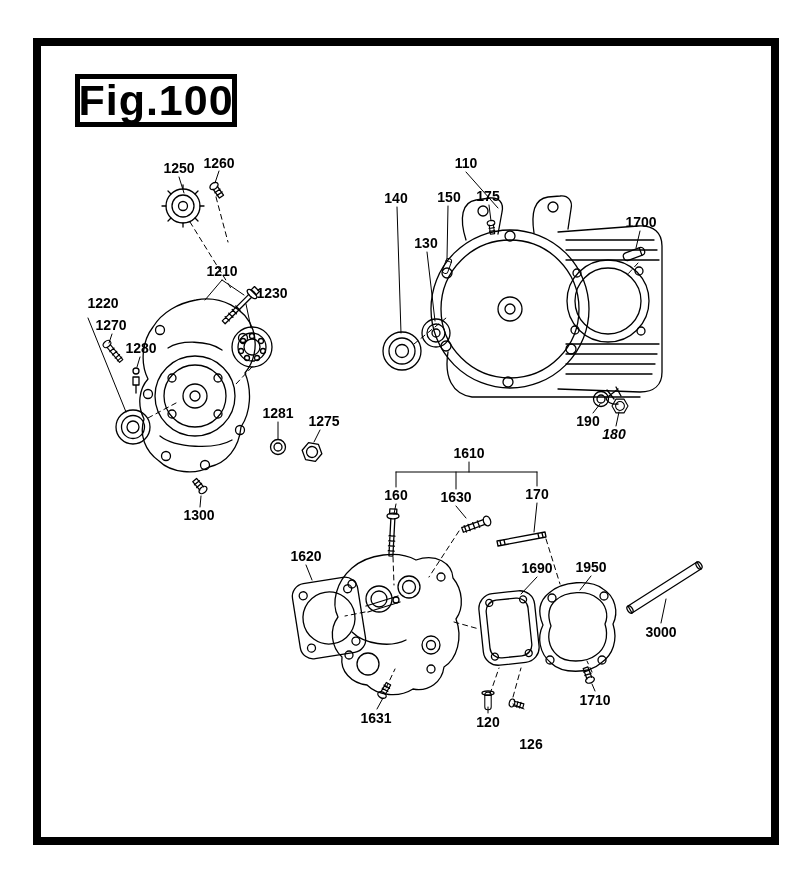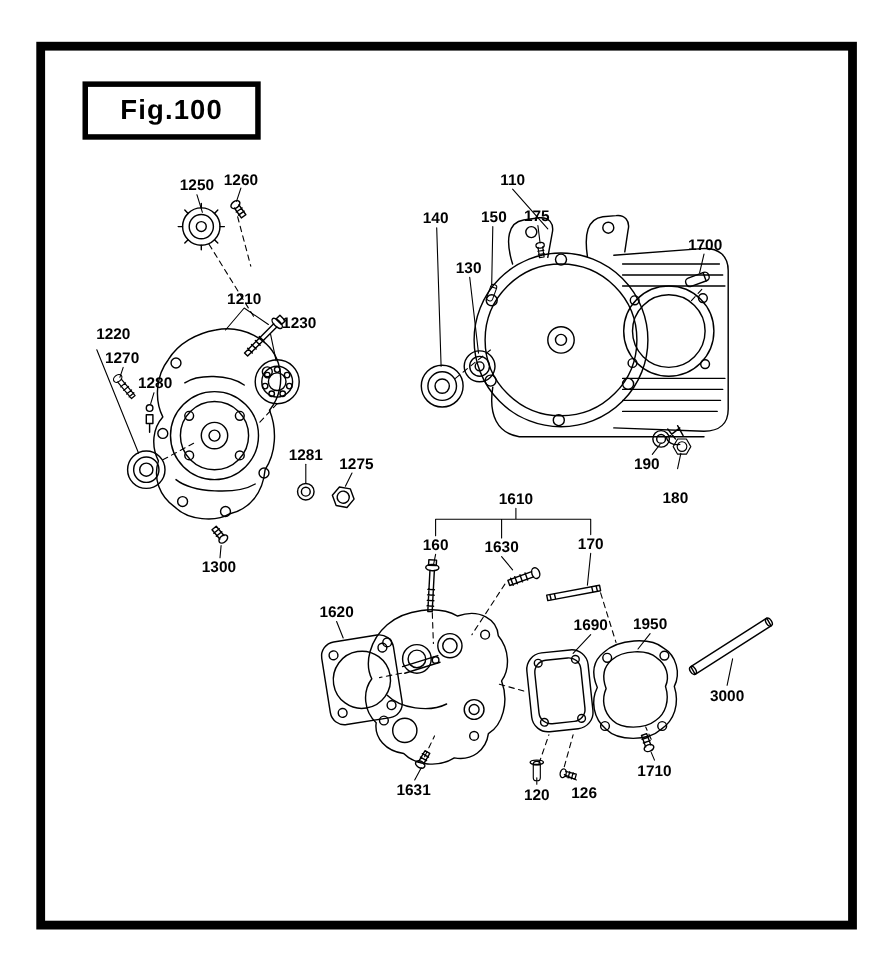--- a/index.html
+++ b/index.html
@@ -3,21 +3,21 @@
 <meta charset="utf-8">
 <style>
   html,body{margin:0;padding:0;background:#ffffff;}
   .page{position:relative;width:812px;height:884px;background:#fff;
         font-family:"Liberation Sans",sans-serif;overflow:hidden;}
   .frame{position:absolute;left:33px;top:38px;width:746px;height:807px;
          border:8px solid #000;box-sizing:border-box;}
   .fig-box{position:absolute;left:75px;top:74px;width:162px;height:53px;
            border:5px solid #000;box-sizing:border-box;display:flex;
            align-items:center;justify-content:center;font-weight:bold;
-           font-size:25px;letter-spacing:1px;color:#000;}
+           font-size:43px;letter-spacing:1px;color:#000;}
   .model-box{position:absolute;left:636px;top:777px;width:112px;height:55px;
            border:5px solid #000;box-sizing:border-box;display:flex;
            align-items:center;justify-content:center;font-weight:bold;
            font-size:36px;letter-spacing:1px;color:#000;}
   svg.art{position:absolute;left:0;top:0;}
   .labels-layer{position:absolute;left:0;top:0;width:100%;height:100%;}
   .part-label{position:absolute;transform:translate(-50%,-50%);
            font-weight:bold;font-size:14px;color:#000;white-space:nowrap;}
 </style>
 </head>
@@ -313,28 +313,28 @@
       <span class="part-label" style="left: 278px; top: 413px;">1281</span>
       <span class="part-label" style="left: 324px; top: 421px;">1275</span>
       <span class="part-label" style="left: 199px; top: 515px;">1300</span>
       <span class="part-label" style="left: 466px; top: 163px;">110</span>
       <span class="part-label" style="left: 396px; top: 198px;">140</span>
       <span class="part-label" style="left: 449px; top: 197px;">150</span>
       <span class="part-label" style="left: 488px; top: 196px;">175</span>
       <span class="part-label" style="left: 426px; top: 243px;">130</span>
       <span class="part-label" style="left: 641px; top: 222px; text-align: right;">1700</span>
       <span class="part-label" style="left: 588px; top: 421px;">190</span>
-      <span class="part-label" style="left: 614px; top: 452px;">180</span>
+      <span class="part-label" style="left: 614px; top: 434px; font-style: italic;">180</span>
       <span class="part-label" style="left: 469px; top: 453px;">1610</span>
       <span class="part-label" style="left: 396px; top: 495px;">160</span>
       <span class="part-label" style="left: 456px; top: 497px;">1630</span>
       <span class="part-label" style="left: 537px; top: 494px;">170</span>
       <span class="part-label" style="left: 306px; top: 556px;">1620</span>
       <span class="part-label" style="left: 537px; top: 568px;">1690</span>
       <span class="part-label" style="left: 591px; top: 567px;">1950</span>
       <span class="part-label" style="left: 661px; top: 632px;">3000</span>
       <span class="part-label" style="left: 376px; top: 718px;">1631</span>
       <span class="part-label" style="left: 488px; top: 722px;">120</span>
-      <span class="part-label" style="left: 531px; top: 720px;">126</span>
+      <span class="part-label" style="left: 531px; top: 744px;">126</span>
       <span class="part-label" style="left: 595px; top: 700px;">1710</span>
     </div>
 
 </div>
 
 </body></html>

